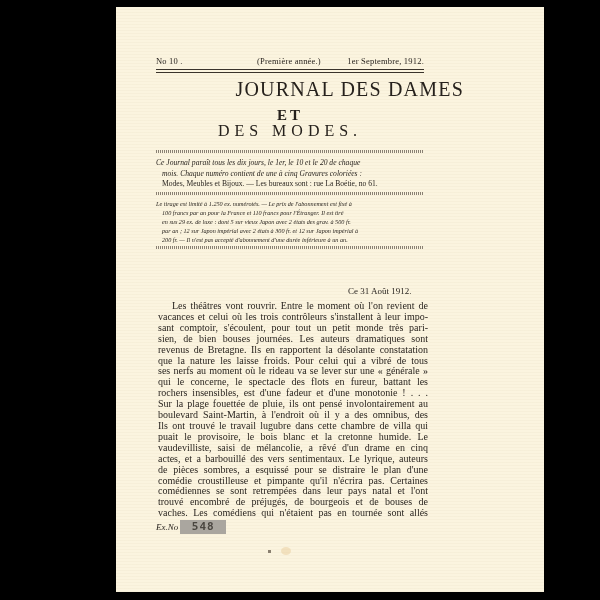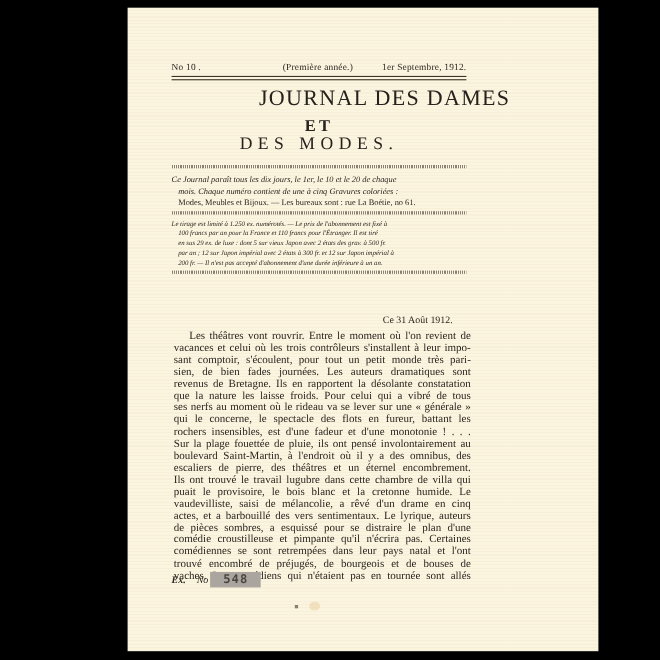--- a/index.html
+++ b/index.html
@@ -157,21 +157,21 @@
     .body .l.first { padding-left: 14px; }
     .ex {
       position: absolute;
       left: 40px;
       top: 513px;
       display: flex;
       align-items: center;
       font-size: 9px;
       font-style: italic;
     }
-    .ex .lbl { margin-right: 10px; font-weight: bold; }
+    .ex .lbl { margin-right: 0; }
     .ex .no { margin-right: 2px; }
     .ex .box {
       display: inline-block;
       width: 46px;
       height: 14px;
       line-height: 14px;
       background: #aaa69f;
       color: #4a4640;
       font-style: normal;
       font-size: 11px;
@@ -234,29 +234,28 @@
     </div>
 
     <div class="wavy w3"></div>
 
     <div class="dateline">Ce 31 Août 1912.</div>
 
     <div class="body">
       <span class="l first">Les théâtres vont rouvrir. Entre le moment où l'on revient de</span>
       <span class="l">vacances et celui où les trois contrôleurs s'installent à leur impo-</span>
       <span class="l">sant comptoir, s'écoulent, pour tout un petit monde très pari-</span>
-      <span class="l">sien, de bien fades journées. Les auteurs dramatiques sont</span>
+      <span class="l">sien, de bien bouses journées. Les auteurs dramatiques sont</span>
       <span class="l">revenus de Bretagne. Ils en rapportent la désolante constatation</span>
       <span class="l">que la nature les laisse froids. Pour celui qui a vibré de tous</span>
       <span class="l">ses nerfs au moment où le rideau va se lever sur une « générale »</span>
       <span class="l">qui le concerne, le spectacle des flots en fureur, battant les</span>
       <span class="l">rochers insensibles, est d'une fadeur et d'une monotonie ! . . .</span>
       <span class="l">Sur la plage fouettée de pluie, ils ont pensé involontairement au</span>
       <span class="l">boulevard Saint-Martin, à l'endroit où il y a des omnibus, des</span>
-      <span class="l">escaliers de pierre, des théâtres et un éternel encombrement.</span>
       <span class="l">Ils ont trouvé le travail lugubre dans cette chambre de villa qui</span>
       <span class="l">puait le provisoire, le bois blanc et la cretonne humide. Le</span>
       <span class="l">vaudevilliste, saisi de mélancolie, a rêvé d'un drame en cinq</span>
       <span class="l">actes, et a barbouillé des vers sentimentaux. Le lyrique, auteurs</span>
       <span class="l">de pièces sombres, a esquissé pour se distraire le plan d'une</span>
       <span class="l">comédie croustilleuse et pimpante qu'il n'écrira pas. Certaines</span>
       <span class="l">comédiennes se sont retrempées dans leur pays natal et l'ont</span>
       <span class="l">trouvé encombré de préjugés, de bourgeois et de bouses de</span>
       <span class="l">vaches. Les comédiens qui n'étaient pas en tournée sont allés</span>
     </div>

